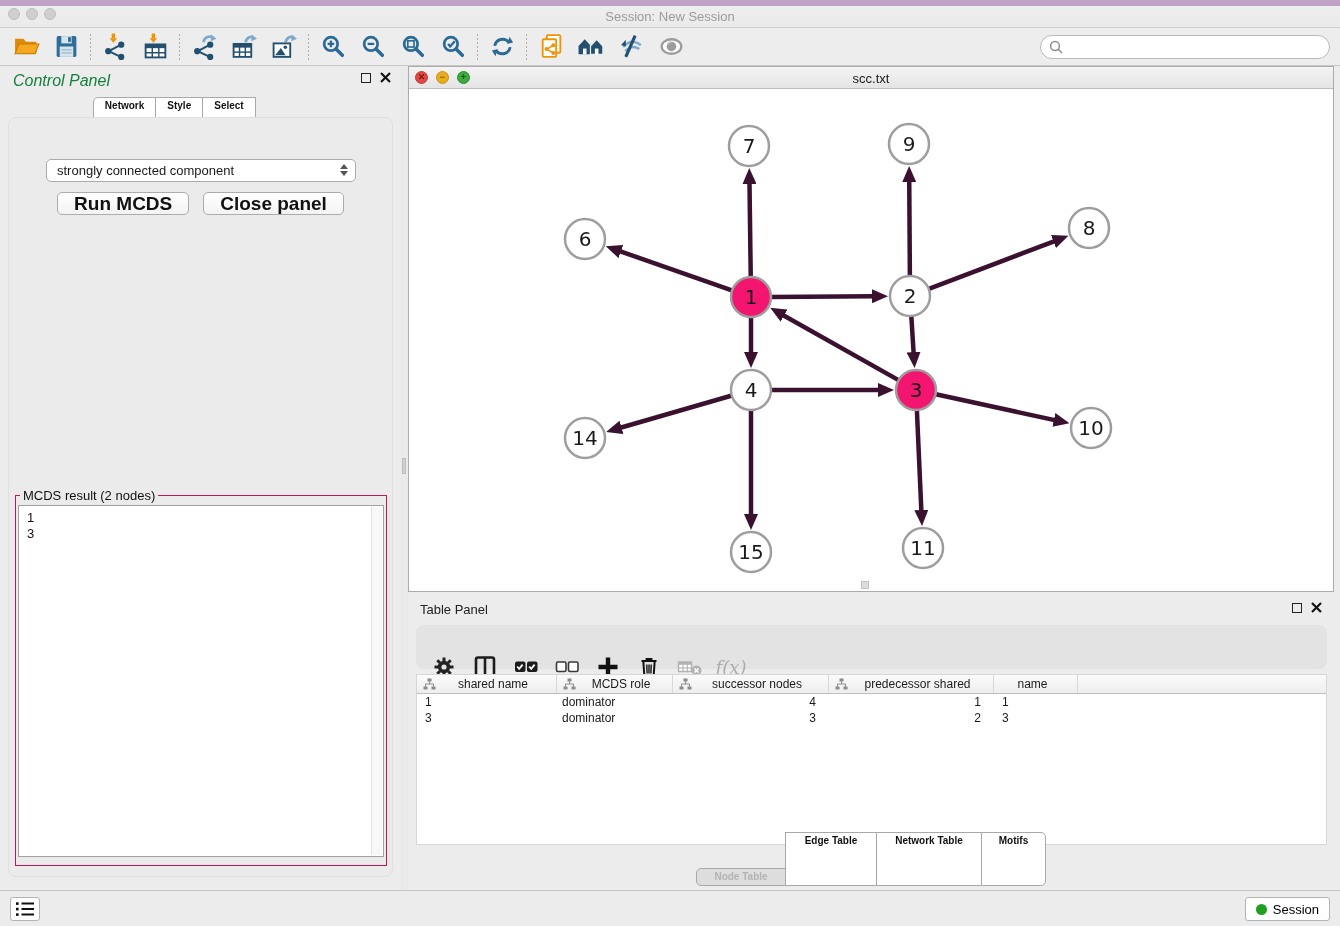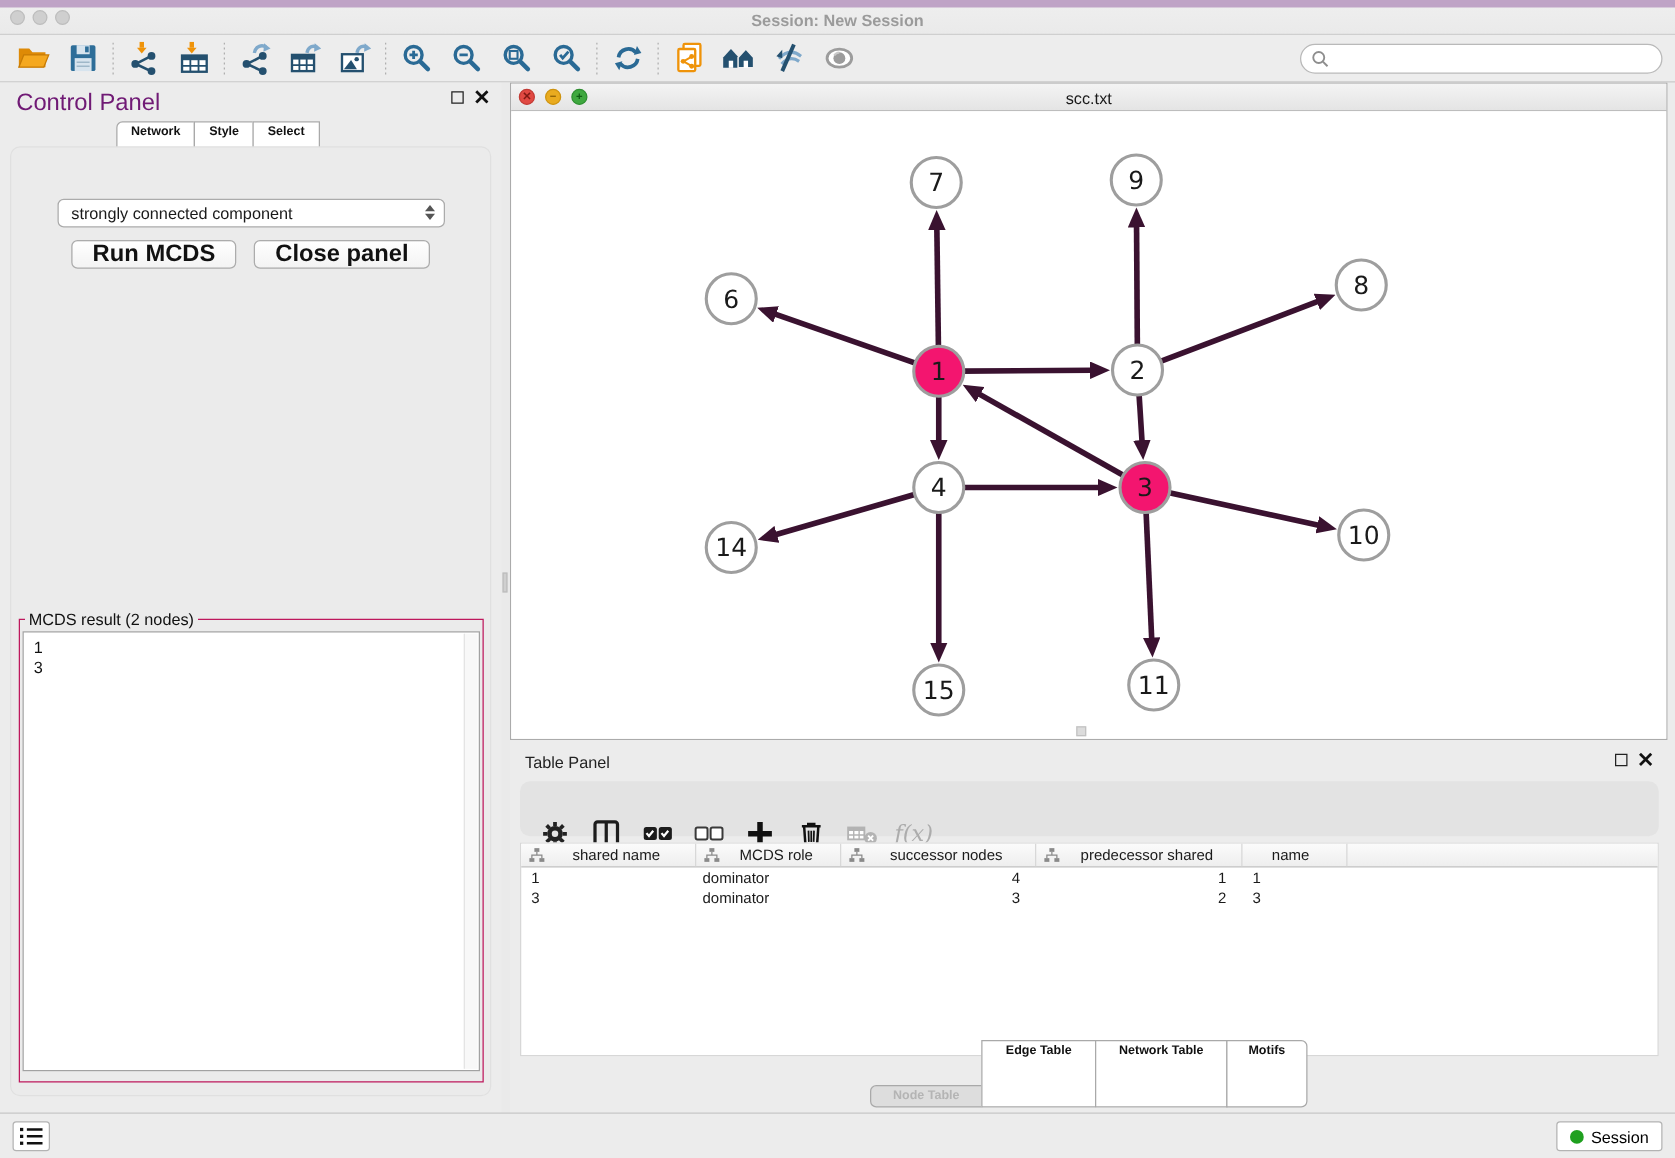--- a/index.html
+++ b/index.html
@@ -1,40 +1,40 @@
 <!DOCTYPE html>
 <html><head>
 <meta charset="utf-8">
 <style>
   * { margin:0; padding:0; box-sizing:border-box; }
   html,body { width:1340px; height:926px; }
   body { font-family:"Liberation Sans", sans-serif; background:#ECECEC; position:relative; overflow:hidden; color:#1a1a1a; }
 
   
   .app-titlebar { position:absolute; left:0; top:0; width:1340px; height:28px;
-    background:linear-gradient(#EFEFEF,#EAEAEA); border-bottom:1px solid #CFCFCF;font-weight:bold; }
+    background:linear-gradient(#EFEFEF,#EAEAEA); border-bottom:1px solid #CFCFCF; }
   .app-titlebar::before { content:""; position:absolute; left:0; top:0; width:100%; height:6px; background:#BFA3C6; }
   .traffic-inactive { position:absolute; top:8px; left:8px; display:flex; gap:6px; }
   .traffic-inactive span { width:12px; height:12px; border-radius:50%; background:#CFCFCF; border:1px solid #BDBDBD; }
   .app-title { position:absolute; left:0; right:0; top:9px; text-align:center; font-size:13px; color:#9B9B9B; }
 
   
   .main-toolbar { position:absolute; left:0; top:28px; width:1340px; height:38px;
     background:#EDEDED; border-bottom:1px solid #C9C9C9; display:flex; align-items:center; padding-left:6px; }
   .tbtn { background:none; border:none; width:40px; height:34px; display:flex; align-items:center; justify-content:center; cursor:pointer; }
   .tbtn svg { display:block; }
   .tsep { width:1px; height:26px; margin:0 4px; background-image:linear-gradient(#AFAFAF 40%, transparent 40%); background-size:1px 4px; }
   .search-box { position:absolute; right:10px; top:7px; width:290px; height:24px; background:#fff;
     border:1px solid #B9B9B9; border-radius:12px; display:flex; align-items:center; padding:0 8px; }
   .search-box input { border:none; outline:none; flex:1; font-size:13px; margin-left:6px; background:transparent; }
 
   
   .control-panel { position:absolute; left:0; top:66px; width:401px; height:824px; background:#ECECEC; }
   .cp-header { position:relative; height:26px; }
-  .cp-title { position:absolute; left:13px; top:6px; font-size:19px; color:#701a75; }
+  .cp-title { position:absolute; left:13px; top:6px; font-size:16px; color:#15803d;font-style:italic; }
   .panel-controls { position:absolute; right:10px; top:6px; display:flex; gap:9px; align-items:center; }
   .float-btn { width:10px; height:10px; border:1.6px solid #222; background:transparent; display:inline-block; }
 
   .cp-tabs { position:absolute; left:0; top:31px; width:100%; display:flex; justify-content:center; }
   .tab { border:1px solid #A9A9A9; background:#fff; font-size:10px; font-weight:600; padding:2px 11px 3px;
     margin-left:-1px; color:#111; white-space:nowrap; }
   .tab:first-child { border-radius:5px 0 0 5px; margin-left:0; }
   .tab:last-child { border-radius:0 5px 5px 0; }
   .tab.selected-disabled { background:#DDDDDD; color:#B4B4B4;margin-top:36px; }
 

